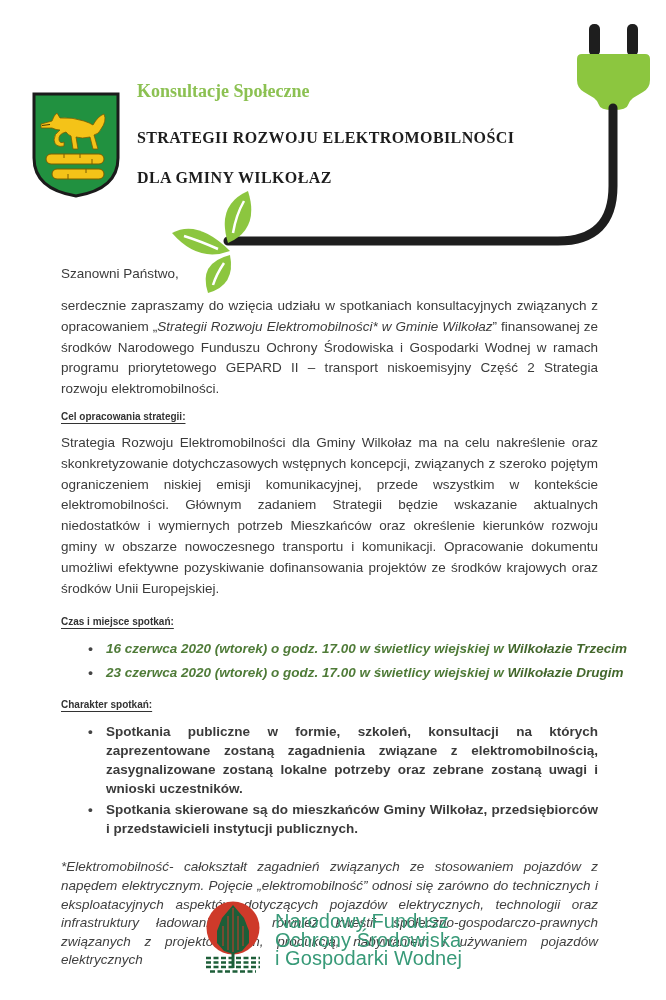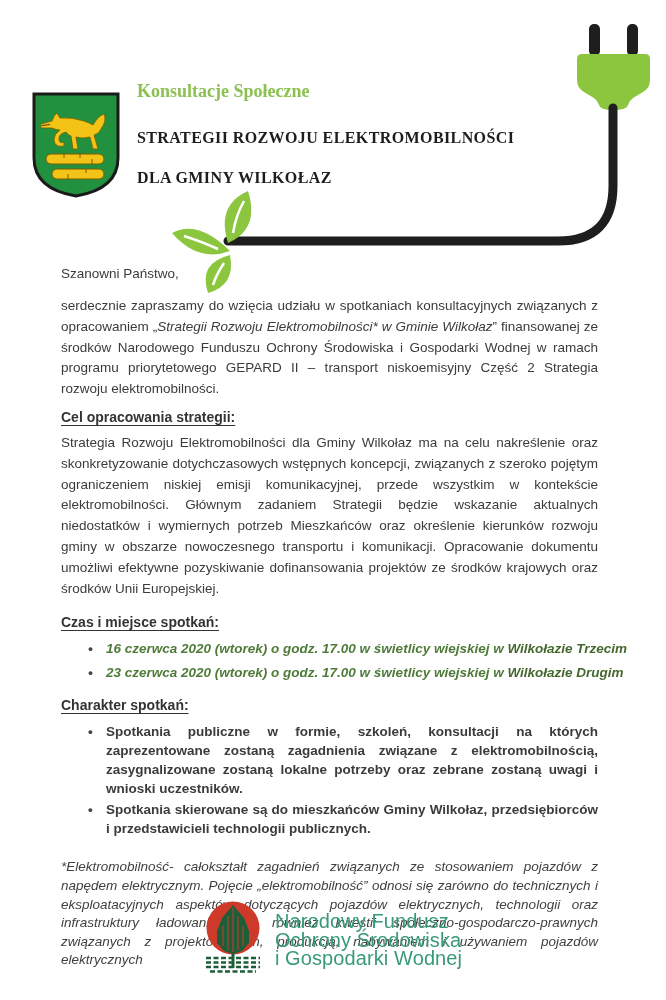--- a/index.html
+++ b/index.html
@@ -29,21 +29,21 @@
   .leaves-art{position:absolute;left:160px;top:183px;width:130px;height:112px;}
 
   
   .content{
     position:absolute;left:61px;top:264px;width:537px;
     font-size:13.5px;line-height:20.8px;text-align:justify;
   }
   .greeting{text-align:left;line-height:20px;}
   .para{margin:12px 0 0 0;}
   .section-h{
-    margin:14px 0 0 0;font-size:14px;font-weight:bold;color:#333333;
+    margin:14px 0 0 0;font-size:10px;font-weight:bold;color:#333333;
     text-decoration:underline;text-underline-offset:3px;line-height:18px;
     text-align:left;
   }
   .goal-h{margin-top:8px;}
   .goal-p{margin-top:7px;}
   ul.blist{list-style:none;margin:8px 0 0 0;padding:0 0 0 45px;text-align:left;}
   ul.blist li{position:relative;line-height:19px;}
   ul.blist li::before{
     content:"\2022";position:absolute;left:-18px;top:0;
     color:#444444;font-weight:bold;
@@ -116,21 +116,21 @@
 
     <h3 class="section-h">Czas i miejsce spotkań:</h3>
     <ul class="blist schedule">
       <li><span>16 czerwca 2020 (wtorek) o godz. 17.00 w świetlicy wiejskiej w </span><span class="place">Wilkołazie Trzecim</span></li>
       <li><span>23 czerwca 2020 (wtorek) o godz. 17.00 w świetlicy wiejskiej w </span><span class="place">Wilkołazie Drugim</span></li>
     </ul>
 
     <h3 class="section-h">Charakter spotkań:</h3>
     <ul class="blist character">
       <li>Spotkania publiczne w formie, szkoleń, konsultacji na których zaprezentowane zostaną zagadnienia związane z elektromobilnością, zasygnalizowane zostaną lokalne potrzeby oraz zebrane zostaną uwagi i wnioski uczestników.</li>
-      <li>Spotkania skierowane są do mieszkańców Gminy Wilkołaz, przedsiębiorców i przedstawicieli technologii publicznych.</li>
+      <li>Spotkania skierowane są do mieszkańców Gminy Wilkołaz, przedsiębiorców i przedstawicieli instytucji publicznych.</li>
     </ul>
 
     <p class="footnote">*Elektromobilność- całokształt zagadnień związanych ze stosowaniem pojazdów z napędem elektrycznym. Pojęcie „elektromobilność” odnosi się zarówno do technicznych i eksploatacyjnych aspektów dotyczących pojazdów elektrycznych, technologii oraz infrastruktury ładowania, jak również kwestii społeczno-gospodarczo-prawnych związanych z projektowaniem, produkcją, nabywaniem i używaniem pojazdów elektrycznych</p>
   </div>
 
   <div class="footer">
     <svg class="nf-logo" viewBox="0 0 58 80" aria-hidden="true">
       <circle cx="29" cy="28" r="26.5" fill="#CE3A2A"></circle>
       <polygon points="29,5 40,18 45,31 45,43 38,51 29,54 20,51 13,43 13,31 18,18" fill="#1D5E38"></polygon>
       <path d="M29,8 V54 M24,16 V50 M34,16 V50 M19,26 V46 M39,26 V46" stroke="#CE3A2A" stroke-width="1" fill="none"></path>

